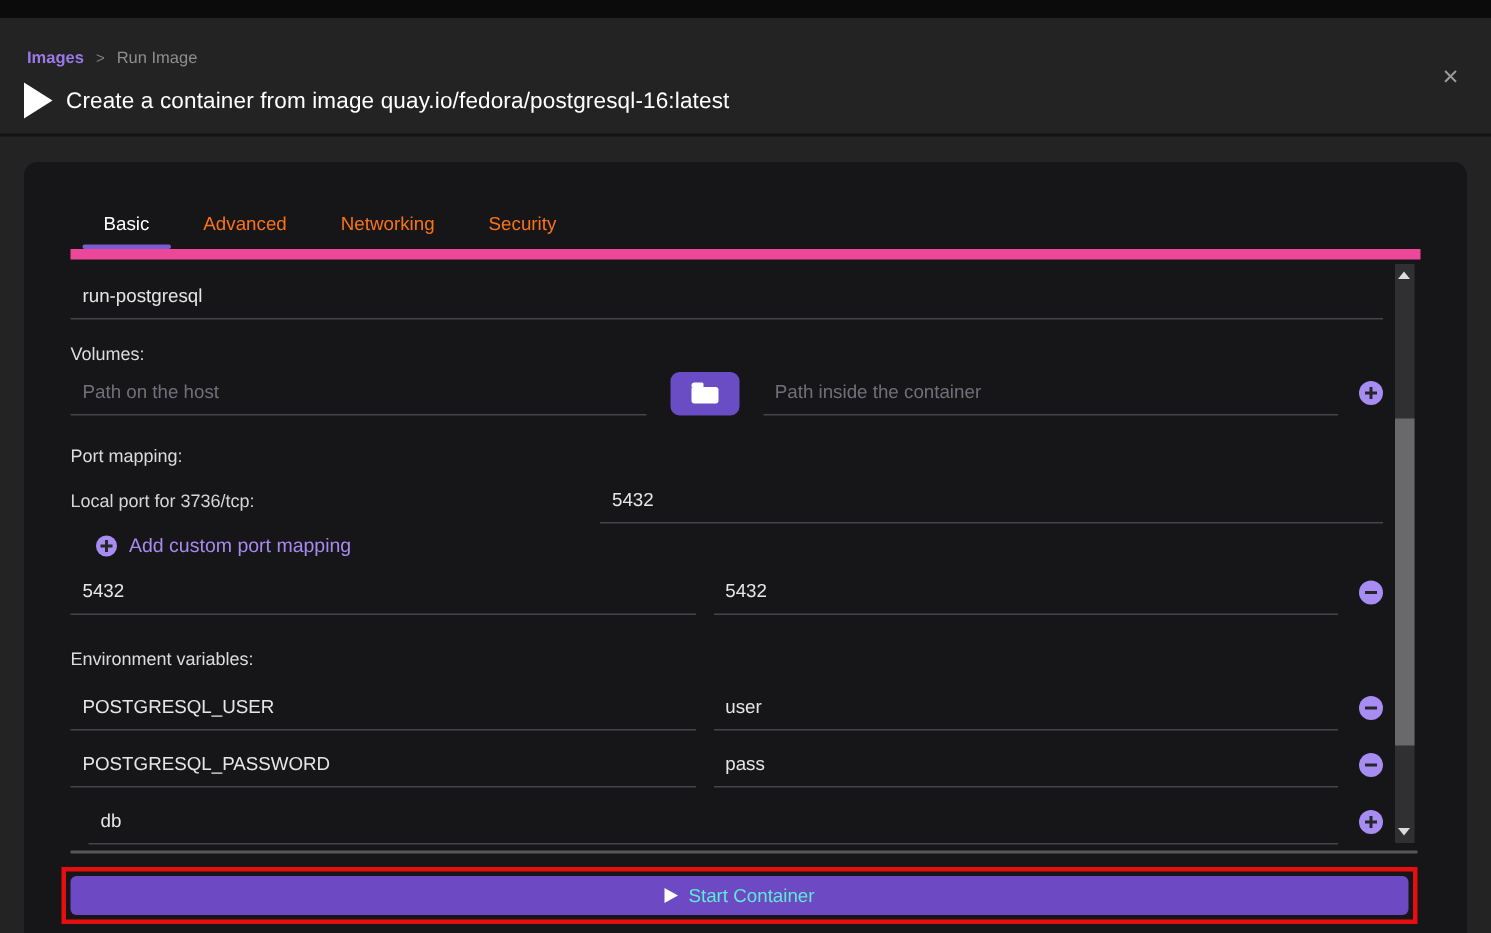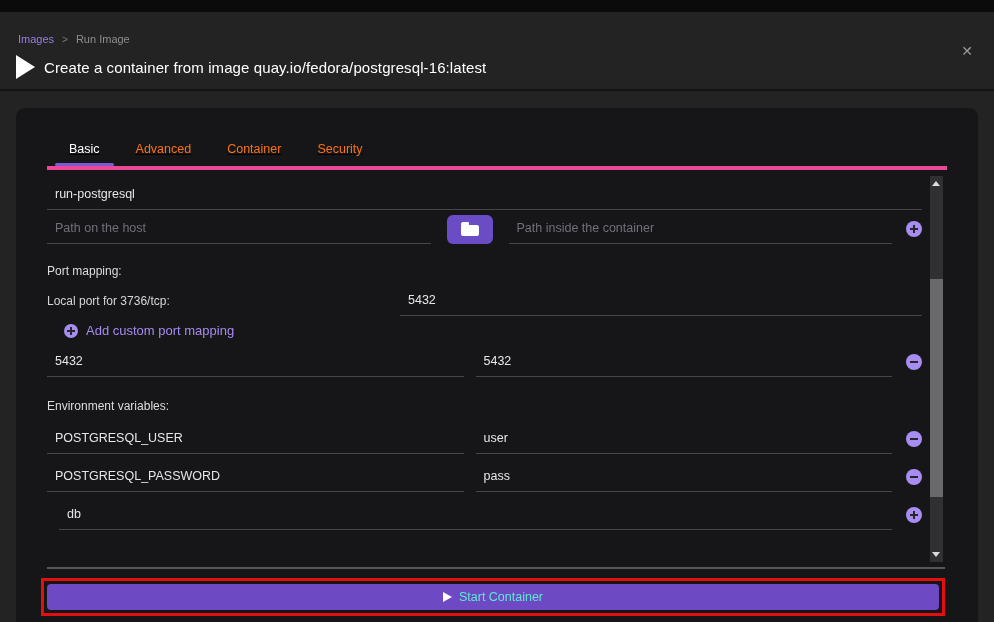--- a/index.html
+++ b/index.html
@@ -6,39 +6,39 @@
   html,body { width:994px; height:622px; overflow:hidden; background:#232323;
     font-family:"Liberation Sans", sans-serif; }
 
   
   .titlebar { height:12px; background:#0b0b0b; }
 
   
   .header { height:79px; background:#232323; border-bottom:2px solid #141414;
     position:relative; padding:21px 0 0 18px; }
   .breadcrumb { font-size:11px; display:flex; gap:8px; align-items:center; }
-  .crumb-link { color:#9b79e8; cursor:pointer; }
+  .crumb-link { color:#9b79e8; cursor:pointer;font-weight:bold; }
   .crumb-sep { color:#7d7d7d; font-size:10px; }
   .crumb-current { color:#8e8e8e; }
   .close-btn { position:absolute; top:30px; right:18px; width:18px; height:18px;
     color:#9a9a9a; font-size:14px; line-height:18px; text-align:center; cursor:pointer; }
   .close-btn::before { content:"✕"; }
   .title-row { display:flex; align-items:center; margin-top:10px; gap:9px; }
   .play-icon-big { width:0; height:0; border-left:19px solid #ffffff;
     border-top:12px solid transparent; border-bottom:12px solid transparent;
     margin-left:-2px; }
   .dialog-title { color:#ffffff; font-size:15px; font-weight:400; letter-spacing:.1px; }
 
   
   .panel { position:absolute; left:16px; top:108px; width:962px; height:514px;
     background:#161619; border-radius:9px 9px 0 0; }
 
   
   .tabs { margin:30px 31px 0 31px; padding-left:8px; display:flex;
-    border-bottom:4px solid #ec4899;text-decoration:underline; }
+    border-bottom:7px solid #ec4899; }
   .tab { position:relative; height:28px; line-height:23px; padding:0 14px;
     margin-right:8px; font-size:12.5px; color:#f97316; cursor:pointer; }
   .tab.active { color:#ffffff; }
   .tab.active::after { content:""; position:absolute; left:0; right:0; bottom:0;
     height:3px; border-radius:2px; background:#7a5cd0; }
 
   
   .content { padding:0 56px 0 31px; }
   .field { border-bottom:1px solid #45454b; padding:7px 8px 8px; font-size:12.5px;
     color:#e6e6e6; background:transparent; border-top:none; border-left:none;
@@ -125,28 +125,29 @@
     <span class="play-icon-big"></span>
     <span class="dialog-title">Create a container from image quay.io/fedora/postgresql-16:latest</span>
   </div>
 </div>
 
 <div class="panel">
 
   <div class="tabs">
     <div class="tab active">Basic</div>
     <div class="tab">Advanced</div>
-    <div class="tab">Container</div>
+    <div class="tab">Networking</div>
     <div class="tab">Security</div>
   </div>
 
   <div class="content">
 
     <input class="field name-field" value="run-postgresql" style="">
 
+    <div class="section-label lbl-volumes">Volumes:</div>
 
     <div class="row volume-row">
       <input class="field flex1" placeholder="Path on the host" style="">
       <span class="folder-btn">
         <span class="folder-icon"></span>
       </span>
       <input class="field flex1" placeholder="Path inside the container" style="">
       <span class="circle-btn plus"></span>
     </div>
 

